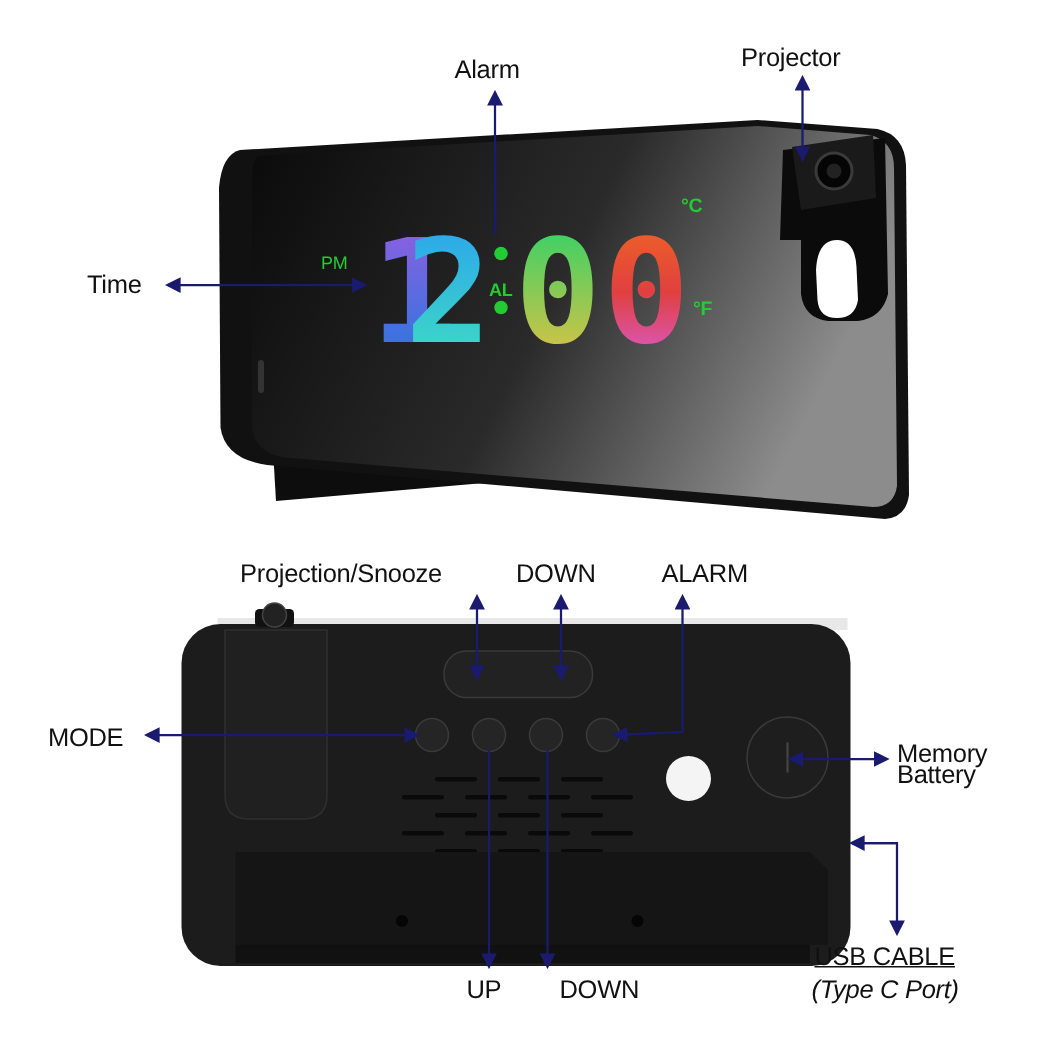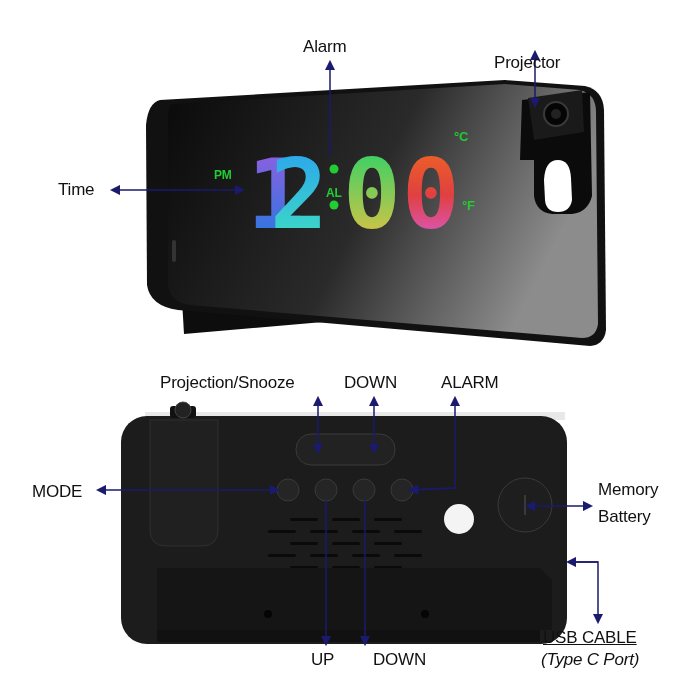--- a/index.html
+++ b/index.html
@@ -63,27 +63,27 @@
     <circle cx="334" cy="205" r="4.5" fill="#22cc33"></circle>
     <text x="343" y="228" font-size="96" fill="url(#g3)" style="font-family:'DejaVu Sans Mono',monospace;font-weight:bold">0</text>
     <text x="402" y="228" font-size="96" fill="url(#g4)" style="font-family:'DejaVu Sans Mono',monospace;font-weight:bold">0</text>
   </g>
 
   <line x1="330" y1="156" x2="330" y2="62" stroke="#1a1a6e" stroke-width="1.5" marker-end="url(#arrowHead)"></line>
   <line x1="535" y1="106" x2="535" y2="52" stroke="#1a1a6e" stroke-width="1.5" marker-end="url(#arrowHead)" marker-start="url(#arrowHead)"></line>
   <line x1="243" y1="190" x2="112" y2="190" stroke="#1a1a6e" stroke-width="1.5" marker-end="url(#arrowHead)" marker-start="url(#arrowHead)"></line>
 </svg>
 
-<div class="label" style="left:214px;top:165px;font-size:12px;font-weight:bold;color:#22cc33;text-align:center;">PM</div>
+<div class="label" style="left:214px;top:165px;font-size:12px;font-weight:normal;color:#22cc33;text-align:center;">PM</div>
 <div class="label" style="left:326px;top:139px;font-size:12px;font-weight:bold;color:#22cc33;margin-top:44px;">AL</div>
 <div class="label" style="left:454px;top:127px;font-size:13px;font-weight:bold;color:#22cc33;">°C</div>
 <div class="label" style="left:462px;top:196px;font-size:13px;font-weight:bold;color:#22cc33;">°F</div>
 
 <div class="label" style="left:303px;top:37px;">Alarm</div>
-<div class="label" style="left:494px;top:29px;margin-top:24px;">Projector</div>
+<div class="label" style="left:494px;top:29px;">Projector</div>
 <div class="label" style="left:58px;top:180px;">Time</div>
 
 <svg class="overlay" viewBox="0 0 700 700">
   <defs>
     <marker id="ah2" viewBox="0 0 10 10" refX="8" refY="5" markerWidth="7" markerHeight="7" orient="auto-start-reverse">
       <path d="M0,0 L10,5 L0,10 z" fill="#1a1a6e"></path>
     </marker>
   </defs>
 
   <rect x="145" y="412" width="420" height="8" fill="#e8e8e8"></rect>
@@ -141,18 +141,18 @@
   <line x1="365" y1="500" x2="365" y2="644" stroke="#1a1a6e" stroke-width="1.5" marker-end="url(#ah2)"></line>
   <line x1="527" y1="506" x2="591" y2="506" stroke="#1a1a6e" stroke-width="1.5" marker-end="url(#ah2)" marker-start="url(#ah2)"></line>
   <polyline points="568,562 598,562 598,622" fill="none" stroke="#1a1a6e" stroke-width="1.5" marker-end="url(#ah2)"></polyline>
   <line x1="598" y1="562" x2="568" y2="562" stroke="#1a1a6e" stroke-width="1.5" marker-end="url(#ah2)"></line>
 </svg>
 
 <div class="label" style="left:160px;top:373px;">Projection/Snooze</div>
 <div class="label" style="left:344px;top:373px;">DOWN</div>
 <div class="label" style="left:441px;top:373px;">ALARM</div>
 <div class="label" style="left:32px;top:482px;">MODE</div>
-<div class="label" style="left:598px;top:480px;">Memory</div>
+<div class="label" style="left:598px;top:493px;">Memory</div>
 <div class="label" style="left:598px;top:507px;">Battery</div>
 <div class="label" style="left:311px;top:650px;">UP</div>
 <div class="label" style="left:373px;top:650px;">DOWN</div>
 <div class="label" style="left:543px;top:628px;text-decoration:underline;">USB CABLE</div>
 <div class="label" style="left:541px;top:650px;font-style:italic;">(Type C Port)</div>
 
 </body></html>

